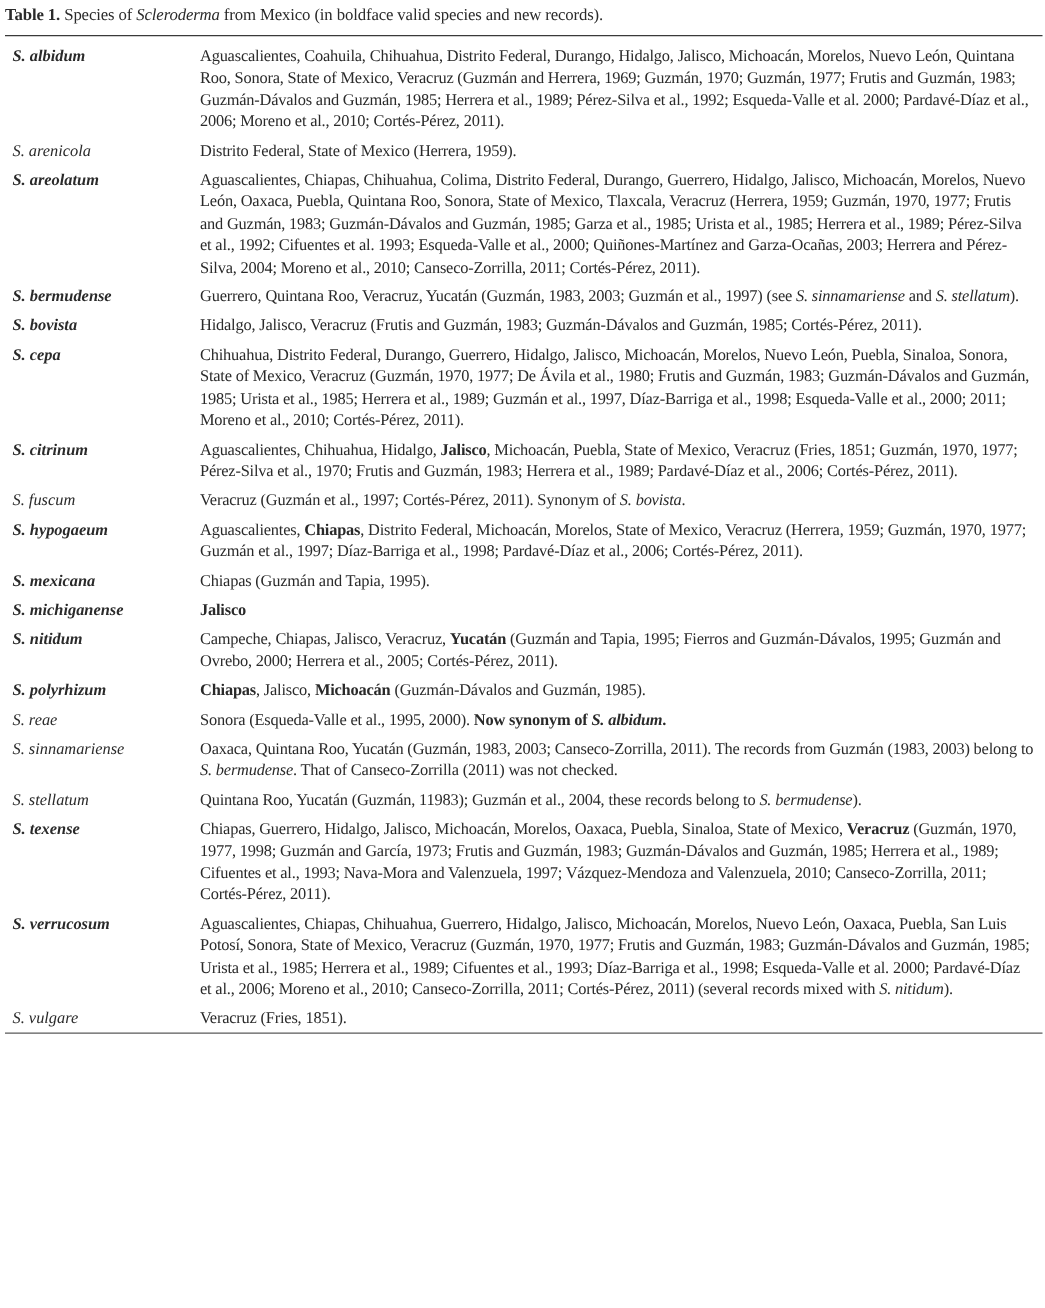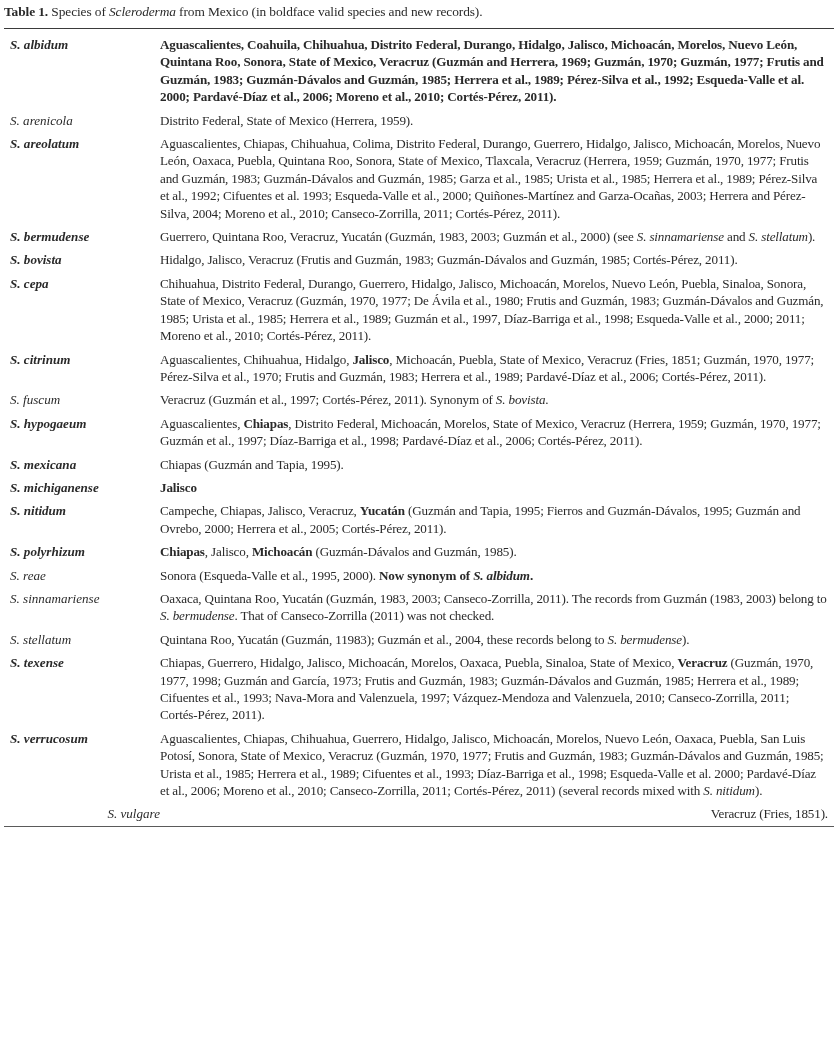--- a/index.html
+++ b/index.html
@@ -17,22 +17,22 @@
     position: absolute; left: 4px; top: 28px; width: 830px;
     border-top: 1.5px solid #3a3a3a;
     border-bottom: 1.5px solid #5a5a5a;
   }
   table { border-collapse: collapse; width: 100%; }
   td { vertical-align: top; font-size: 13.1px; line-height: 17.4px; padding: 0; }
   td.sp { width: 150px; padding-left: 6px; font-style: italic; white-space: nowrap; }
   td.sp.valid { font-weight: bold; }
   td.desc { padding-right: 6px; letter-spacing: -0.15px; }
   tr td { padding-top: 3px; padding-bottom: 3px; }
-  tr:first-child td { padding-top: 7px; font-weight: bold; }
-  tr:last-child td { padding-bottom: 3px; text-align: right; }
+  tr:first-child td { padding-top: 7px; }
+  tr:last-child td { padding-bottom: 3px; }
 </style>
 </head>
 <body>
 
 <div class="caption"><b>Table 1.</b><span> Species of </span><i>Scleroderma</i><span> from Mexico (in boldface valid species and new records).</span></div>
 
 <div class="table-wrap">
   <table>
     <tbody id="species-body">
         <tr>
@@ -42,21 +42,21 @@
         <tr>
           <td class="sp">S. arenicola</td>
           <td class="desc"><span>Distrito Federal, State of Mexico (Herrera, 1959).</span></td>
         </tr>
         <tr>
           <td class="sp valid">S. areolatum</td>
           <td class="desc"><span>Aguascalientes, Chiapas, Chihuahua, Colima, Distrito Federal, Durango, Guerrero, Hidalgo, Jalisco, Michoacán, Morelos, Nuevo León, Oaxaca, Puebla, Quintana Roo, Sonora, State of Mexico, Tlaxcala, Veracruz (Herrera, 1959; Guzmán, 1970, 1977; Frutis and Guzmán, 1983; Guzmán-Dávalos and Guzmán, 1985; Garza et al., 1985; Urista et al., 1985; Herrera et al., 1989; Pérez-Silva et al., 1992; Cifuentes et al. 1993; Esqueda-Valle et al., 2000; Quiñones-Martínez and Garza-Ocañas, 2003; Herrera and Pérez-Silva, 2004; Moreno et al., 2010; Canseco-Zorrilla, 2011; Cortés-Pérez, 2011).</span></td>
         </tr>
         <tr>
           <td class="sp valid">S. bermudense</td>
-          <td class="desc"><span>Guerrero, Quintana Roo, Veracruz, Yucatán (Guzmán, 1983, 2003; Guzmán et al., 2000) (see </span><i>S. sinnamariense</i><span> and </span><i>S. stellatum</i><span>).</span></td>
+          <td class="desc"><span>Guerrero, Quintana Roo, Veracruz, Yucatán (Guzmán, 1983, 2003; Guzmán et al., 1997) (see </span><i>S. sinnamariense</i><span> and </span><i>S. stellatum</i><span>).</span></td>
         </tr>
         <tr>
           <td class="sp valid">S. bovista</td>
           <td class="desc"><span>Hidalgo, Jalisco, Veracruz (Frutis and Guzmán, 1983; Guzmán-Dávalos and Guzmán, 1985; Cortés-Pérez, 2011).</span></td>
         </tr>
         <tr>
           <td class="sp valid">S. cepa</td>
           <td class="desc"><span>Chihuahua, Distrito Federal, Durango, Guerrero, Hidalgo, Jalisco, Michoacán, Morelos, Nuevo León, Puebla, Sinaloa, Sonora, State of Mexico, Veracruz (Guzmán, 1970, 1977; De Ávila et al., 1980; Frutis and Guzmán, 1983; Guzmán-Dávalos and Guzmán, 1985; Urista et al., 1985; Herrera et al., 1989; Guzmán et al., 1997, Díaz-Barriga et al., 1998; Esqueda-Valle et al., 2000; 2011; Moreno et al., 2010; Cortés-Pérez, 2011).</span></td>
         </tr>
         <tr>

